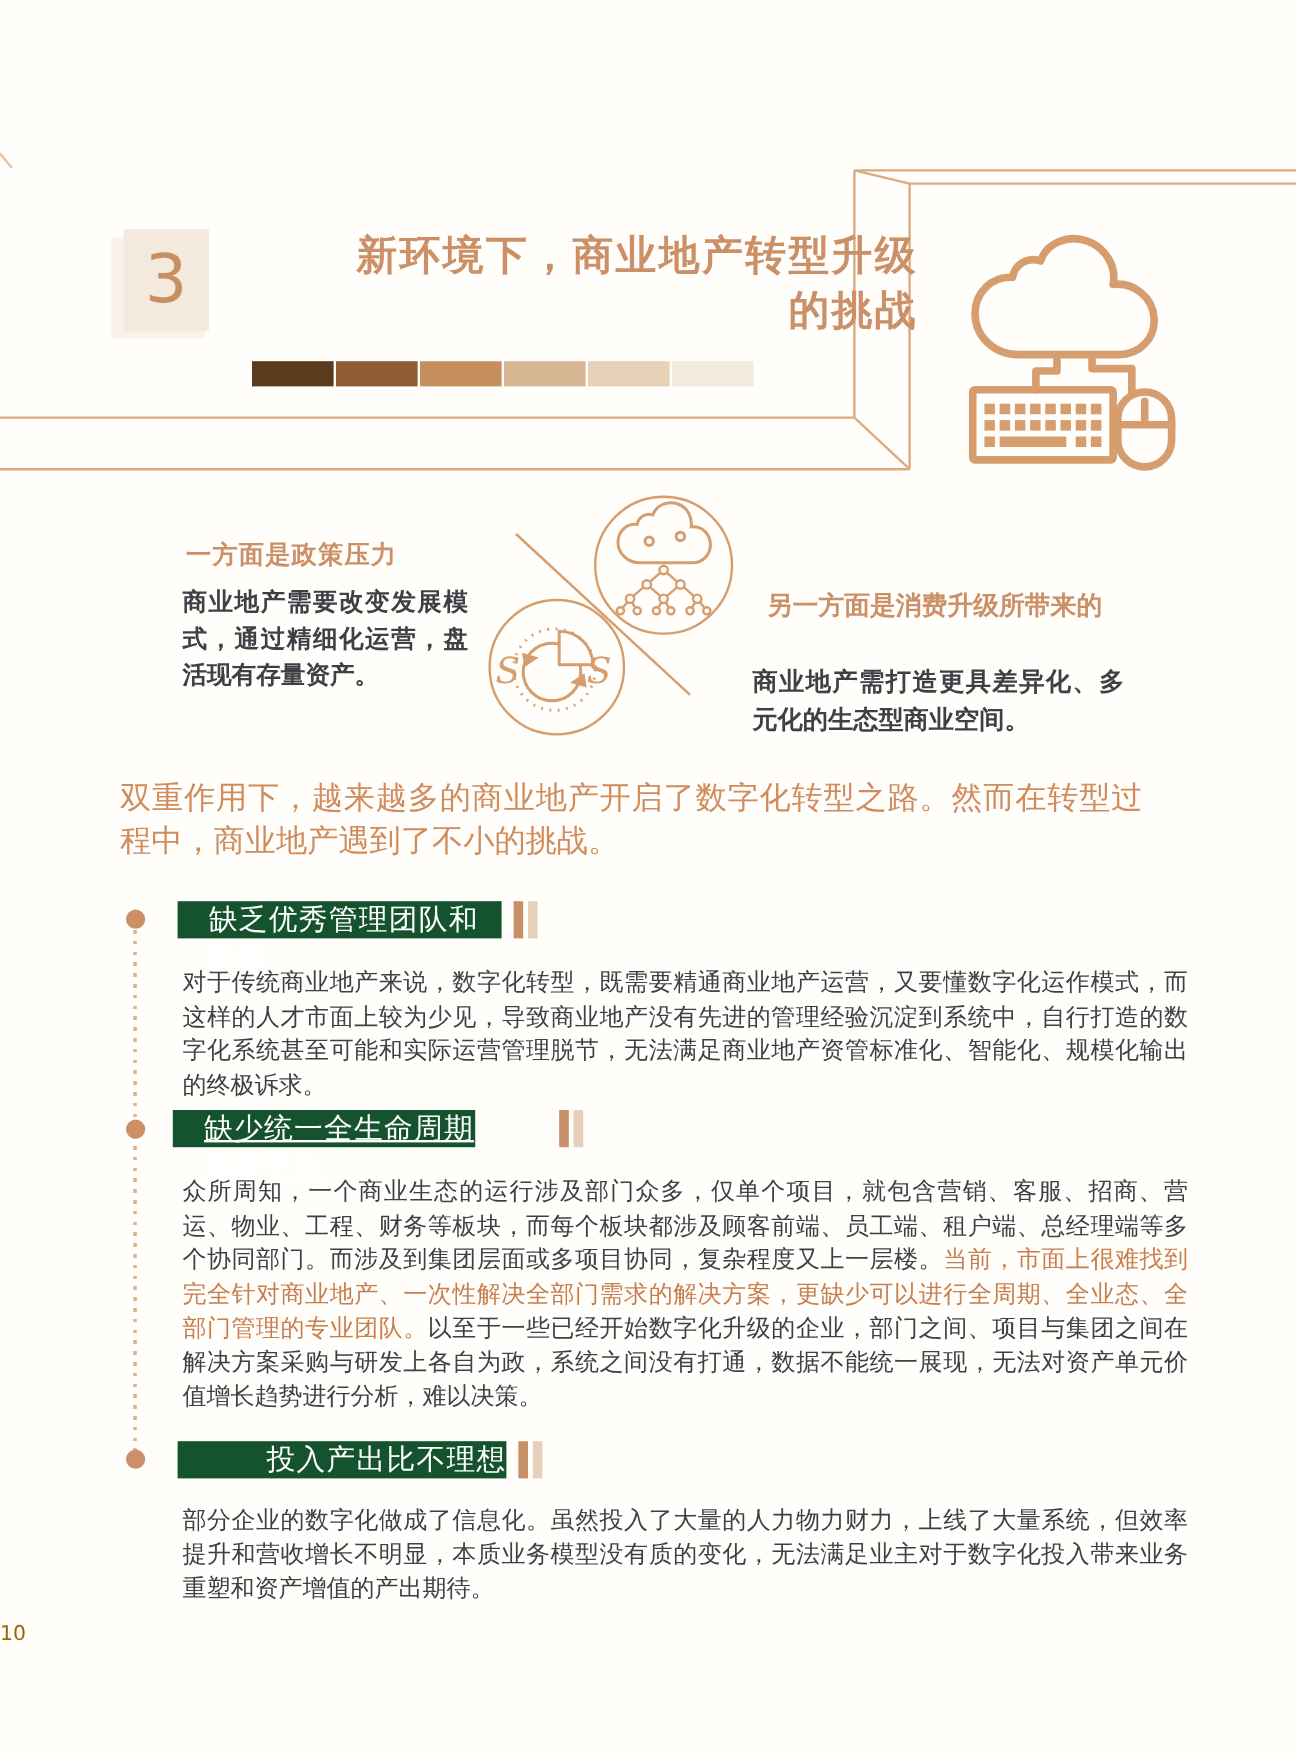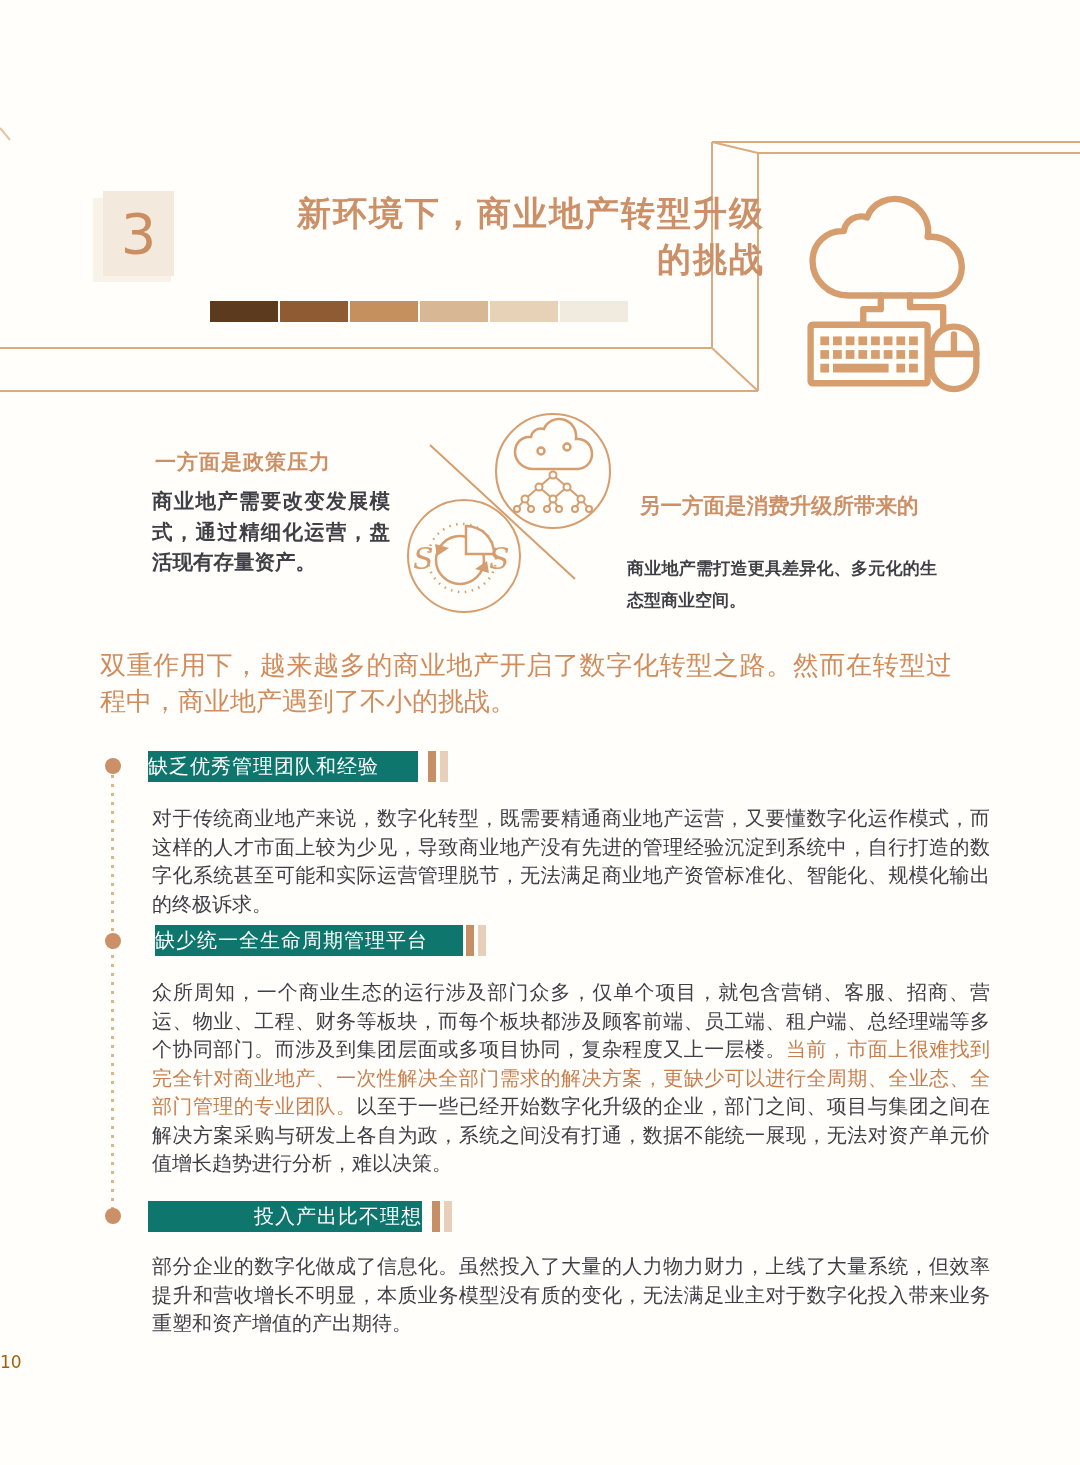--- a/index.html
+++ b/index.html
@@ -16,30 +16,30 @@
   .num{font-size:56px;color:#c98f63;line-height:1;}
   .title{left:205px;top:190px;width:560px;font-size:34px;line-height:46px;
     font-weight:600;color:#cb9067;letter-spacing:2px;text-align:right;}
   .gradient-bar{left:210px;top:301px;display:flex;gap:2px;}
   .grad-block{width:68px;height:21px;}
   
   .intro-h-left{left:155px;top:448px;font-size:21px;font-weight:700;color:#cb9067;letter-spacing:1px;}
   .intro-b-left{left:152px;top:486px;width:238px;font-size:20.5px;line-height:30.5px;
     color:#3f3f46;font-weight:600;text-align:justify;}
   .intro-h-right{left:627px;top:490px;font-size:21.5px;line-height:31px;font-weight:700;color:#cb9067;margin-left:12px;}
-  .intro-b-right{left:627px;top:552px;width:310px;font-size:17px;line-height:32px;
+  .intro-b-right{left:627px;top:552px;width:310px;font-size:21px;line-height:32px;
     color:#3f3f46;font-weight:600;text-align:justify;}
   
   .lead{left:100px;top:648px;width:852px;font-size:26px;line-height:35.5px;
     color:#d08c5c;text-align:justify;}
   
-  .badge{height:31px;line-height:31px;background:#0f766e;color:#ffffff;
-    font-size:20px;box-sizing:border-box;letter-spacing:1px;}
+  .badge{height:31px;line-height:31px;background:#14532d;color:#ffffff;
+    font-size:24px;padding-left:26px;box-sizing:border-box;letter-spacing:1px;}
   .badge1{left:148px;top:751px;width:270px;}
-  .badge2{left:155px;top:925px;width:308px;}
+  .badge2{left:144px;top:925px;width:252px;text-decoration:underline;}
   .badge3{left:148px;top:1201px;width:274px;text-align:right;}
   .bar{width:8px;height:31px;}
   .bar-dark{background:#c78f65;}
   .bar-light{background:#e7cfb9;}
   .s1a{left:428px;top:751px;} .s1b{left:440px;top:751px;}
   .s2a{left:466px;top:925px;} .s2b{left:478px;top:925px;}
   .s3a{left:432px;top:1201px;} .s3b{left:444px;top:1201px;}
   .body{left:152px;width:838px;font-size:20px;line-height:28.5px;color:#3f3f46;
     text-align:justify;margin-top:12px;}
   .body1{top:792px;} .body2{top:966px;} .body3{top:1240px;}

